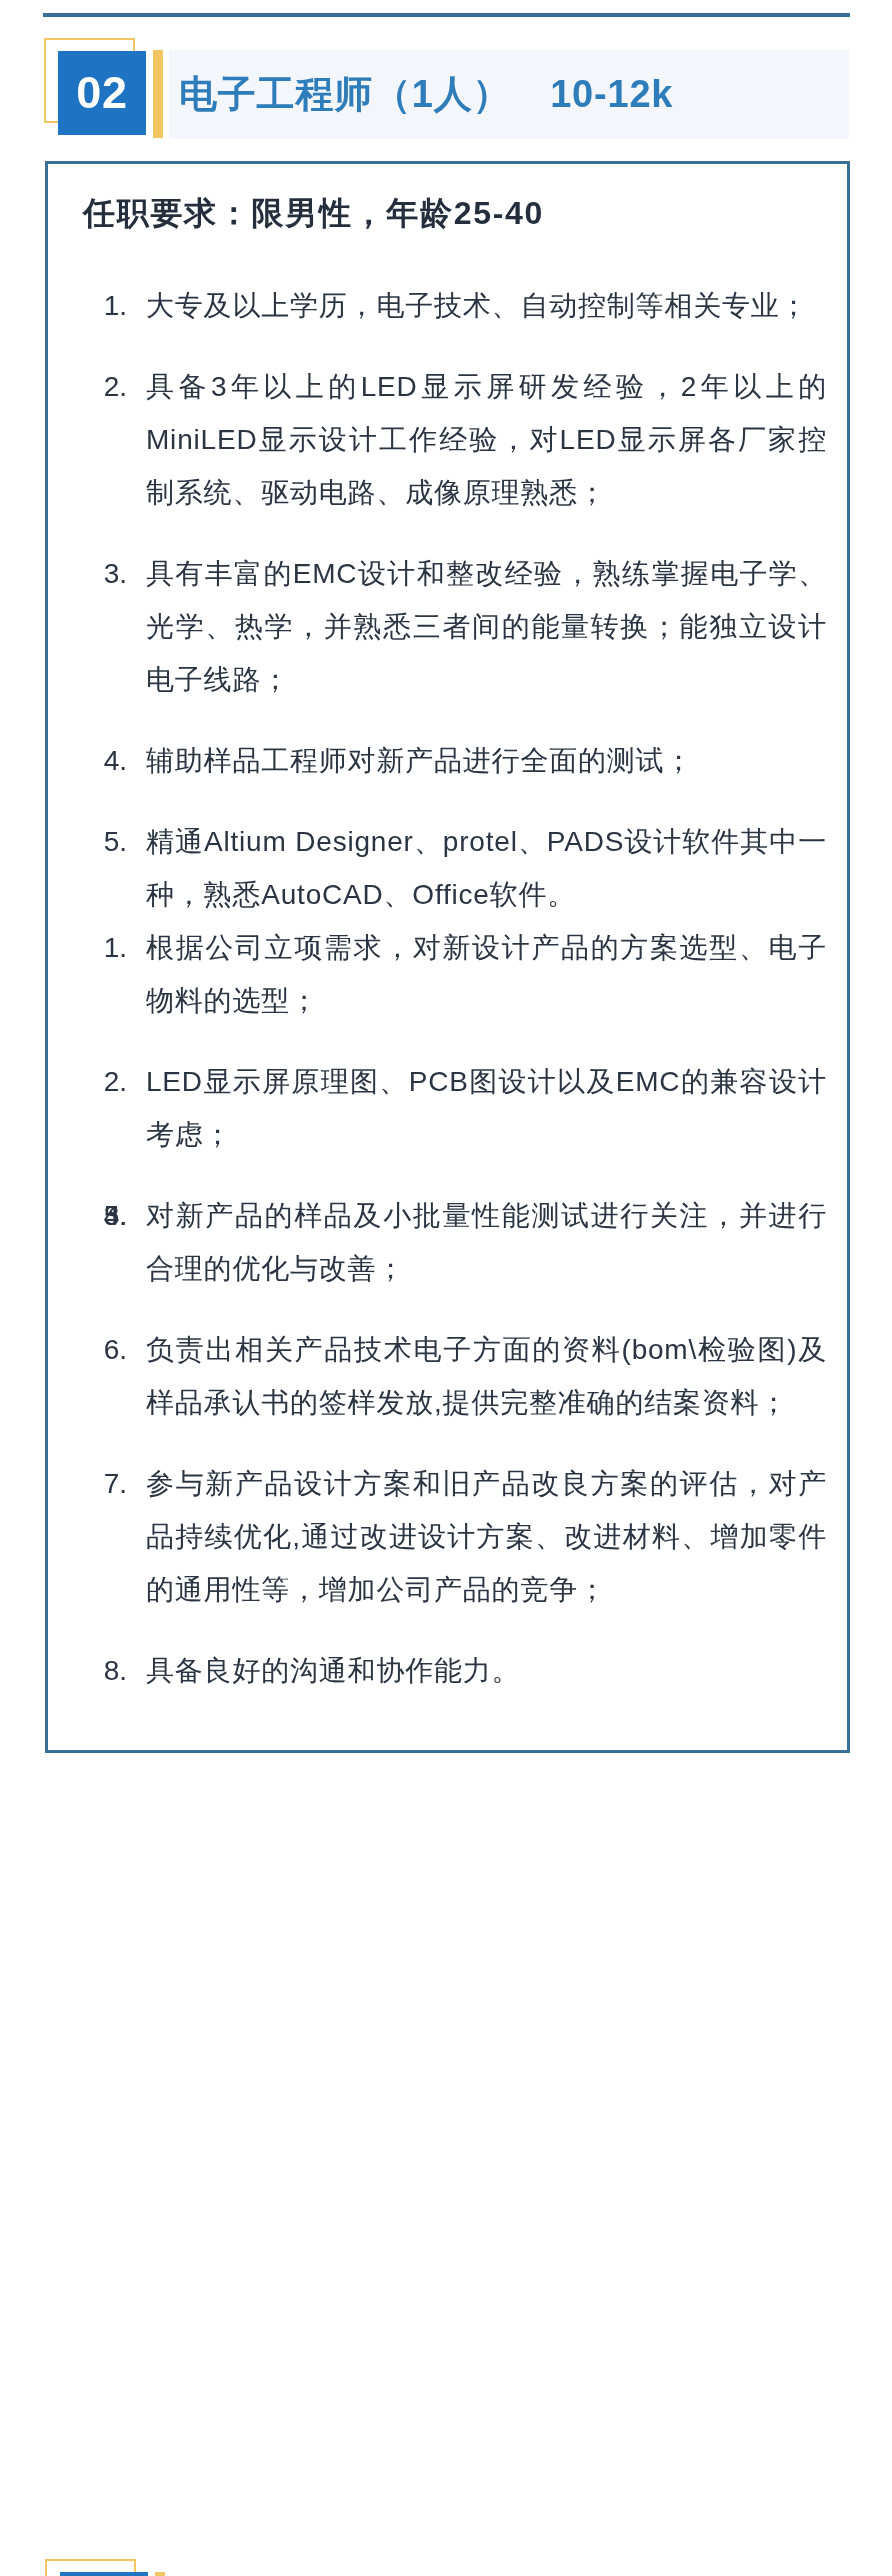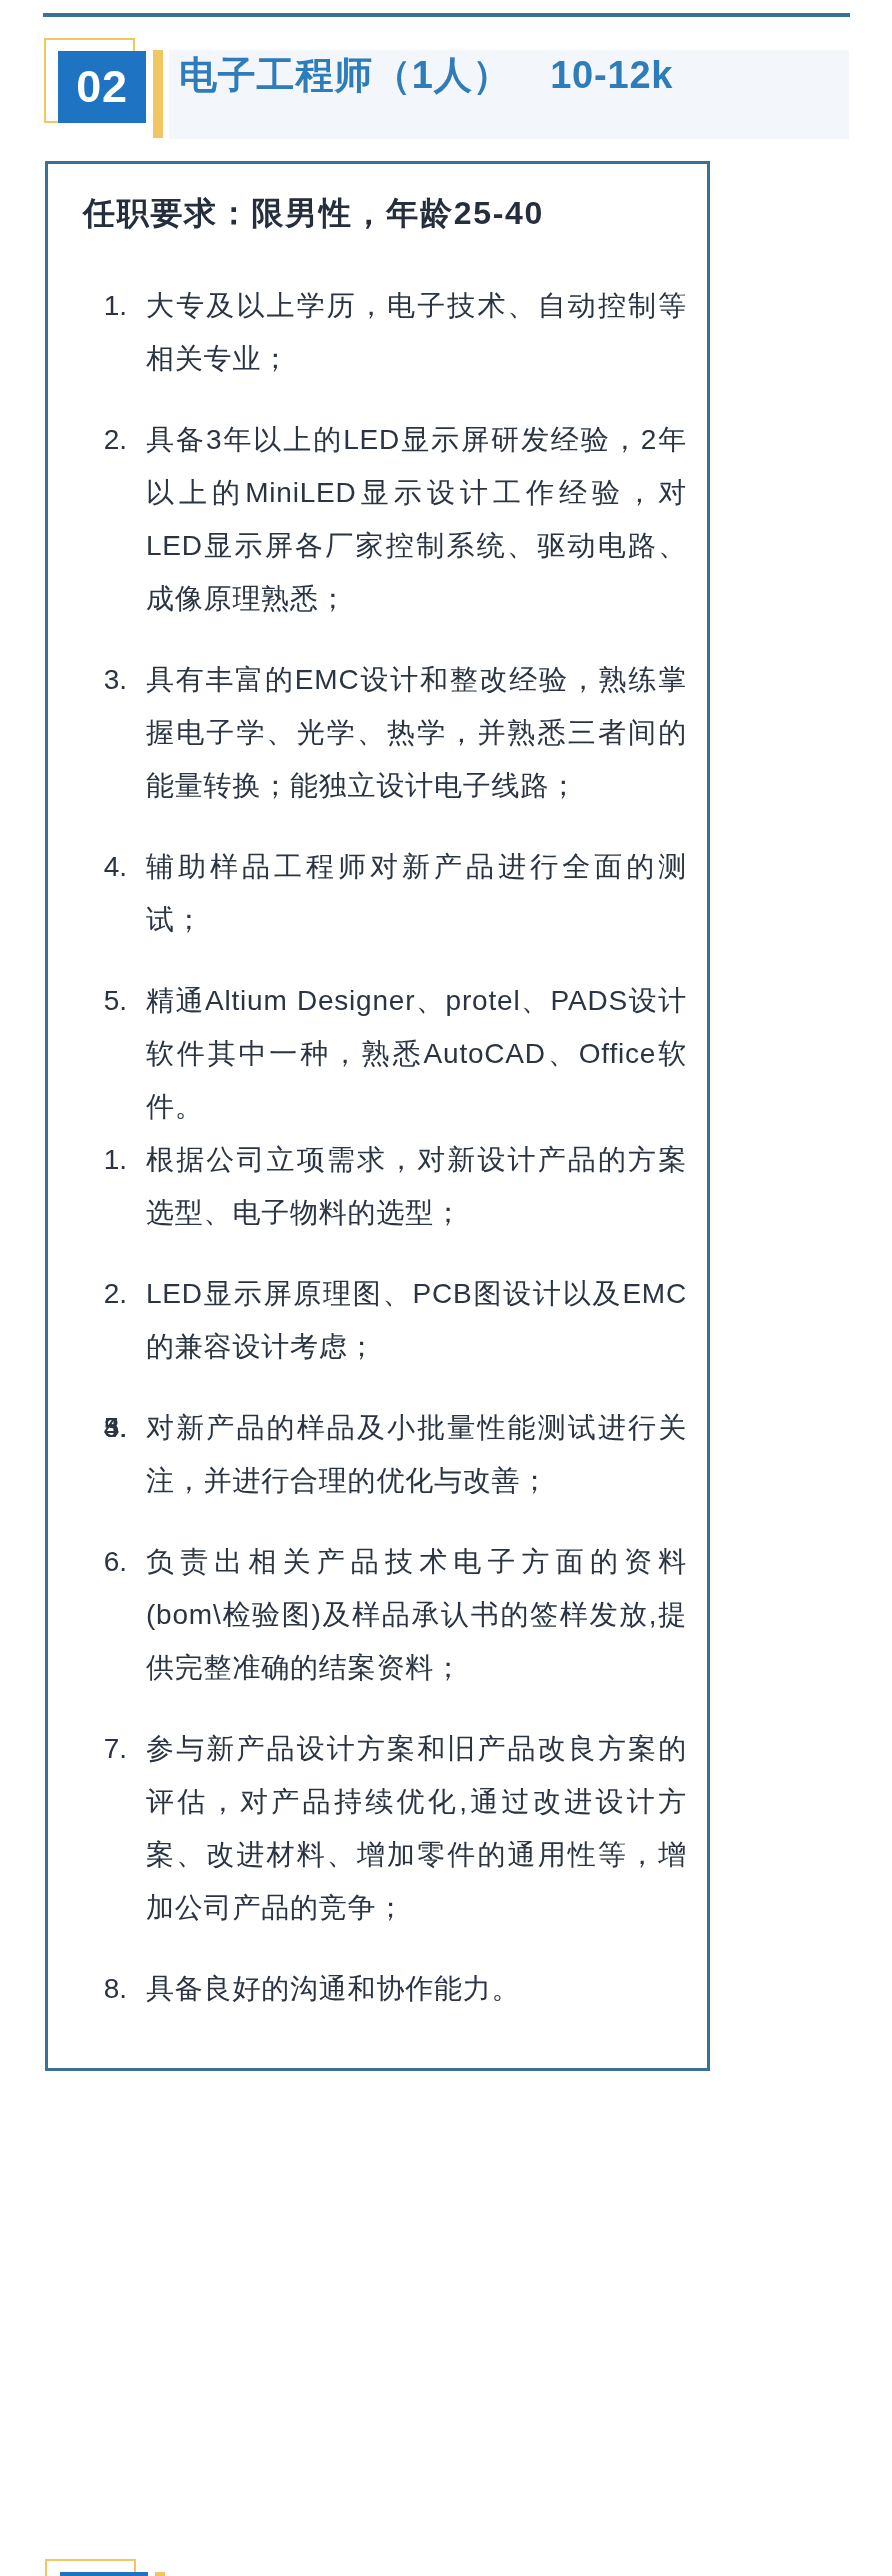--- a/index.html
+++ b/index.html
@@ -34,21 +34,21 @@
     height: 85px;
     border: 2.5px solid #f2c763;
     box-sizing: border-box;
     background: transparent;
   }
   .badge-square {
     position: absolute;
     left: 58px;
     top: 51px;
     width: 88px;
-    height: 72px;
+    height: 84px;
     background: #1e74c2;
     color: #ffffff;
     font-size: 45px;
     font-weight: 700;
     display: flex;
     align-items: center;
     justify-content: center;
     letter-spacing: 0.8px;
   }
   .accent-bar {
@@ -60,39 +60,39 @@
     background: #f2c763;
   }
   .title-strip {
     position: absolute;
     left: 169px;
     top: 50px;
     width: 680px;
     height: 89px;
     background: #f3f7fb;
     display: flex;
-    align-items: flex-start;
+    align-items: center;
     box-sizing: border-box;
     padding-left: 10px;
   }
   .title-strip h1 {
     margin: 0;
     font-size: 38px;
     font-weight: 700;
     color: #2e7cb9;
     letter-spacing: 0.8px;
     white-space: nowrap;
   }
 
   
   .card {
     position: absolute;
     left: 45px;
     top: 161px;
-    width: 665px;
+    width: 805px;
     box-sizing: border-box;
     border: 3.3px solid #3a7095;
     background: #ffffff;
     padding: 28px 20px 53px 35px;
   }
   .card h2 {
     margin: 0 0 43px 0;
     font-size: 32px;
     font-weight: 700;
     color: #242e3c;

